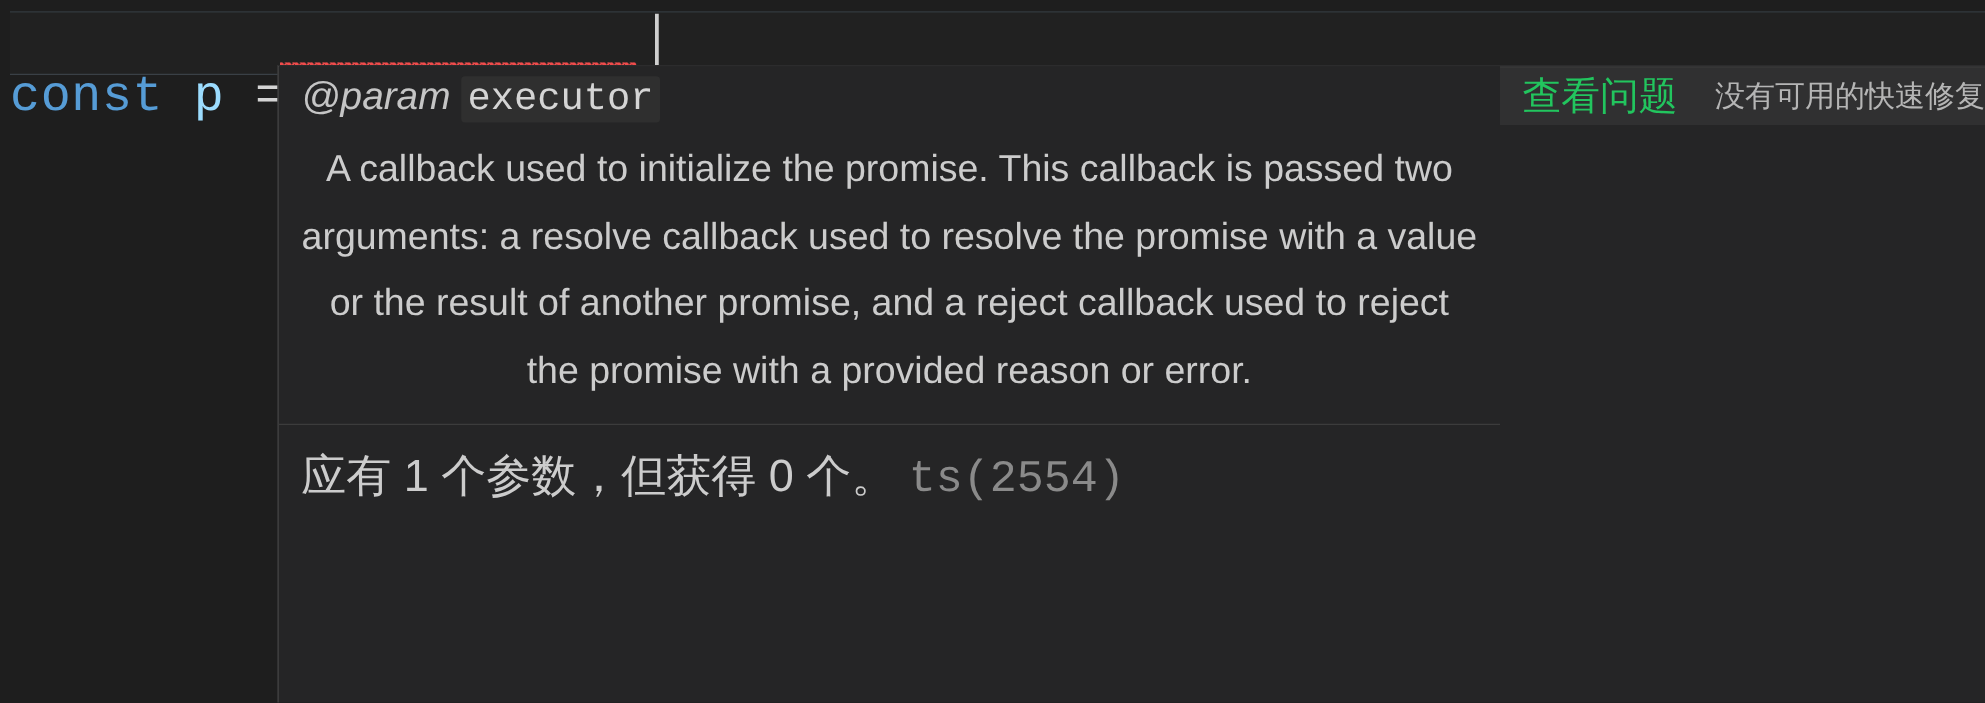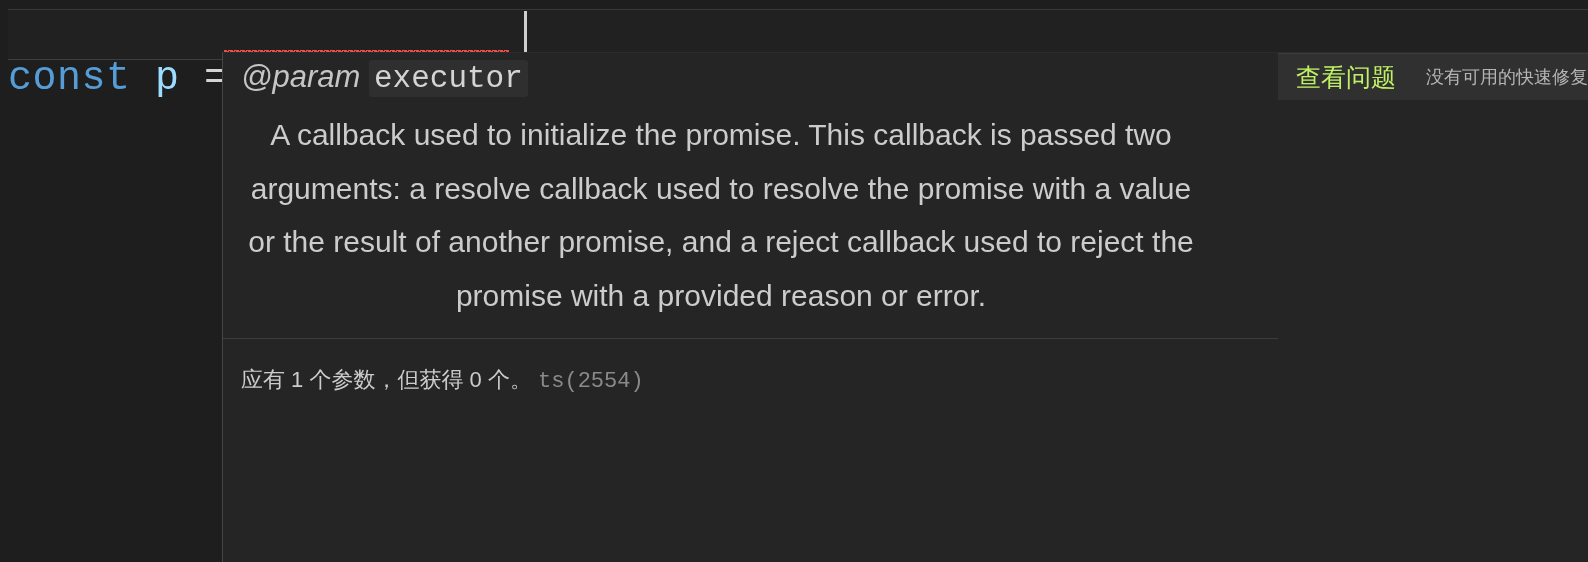--- a/index.html
+++ b/index.html
@@ -141,21 +141,21 @@
     height: 1px;
     background: #3c3c3c;
     margin: 6px 0 0 0;
   }
 
   
   #diagnostics {
     padding: 10px 18px 4px 18px;
   }
   .diag-row {
-    font-size: 22px;
+    font-size: 36px;
     line-height: 62px;
     color: #cccccc;
     white-space: nowrap;
   }
   .diag-code {
     color: #8a8a8a;
     font-family: "Liberation Mono", "DejaVu Sans Mono", monospace;
   }
   .diag-link {
     color: #3794ff;
@@ -176,27 +176,27 @@
     height: 47px;
     box-sizing: border-box;
     border-top: 1px solid #3c3c3c;
     background: #303031;
     display: flex;
     align-items: center;
     padding-left: 18px;
     gap: 30px;
   }
   .status-link {
-    color: #bef264;
-    font-size: 25px;
+    color: #22c55e;
+    font-size: 31px;
     cursor: pointer;
   }
   .status-text {
     color: #b5b5b5;
-    font-size: 18px;
+    font-size: 24px;
   }
 </style>
 </head>
 <body>
 
 <div id="editor-root">
 
   <div id="code-line"><span class="tok tok-kw">const</span><span class="tok tok-plain"> </span><span class="tok tok-var">p</span><span class="tok tok-plain"> </span><span class="tok tok-op">=</span><span class="tok tok-plain"> </span><span id="selection-span"><span class="tok tok-kw">new</span><span class="tok tok-plain"> </span><span class="tok tok-class">Promise</span><span class="tok tok-paren">()</span></span><span class="tok tok-semi">;</span></div>
 
   <div id="squiggle"></div>

